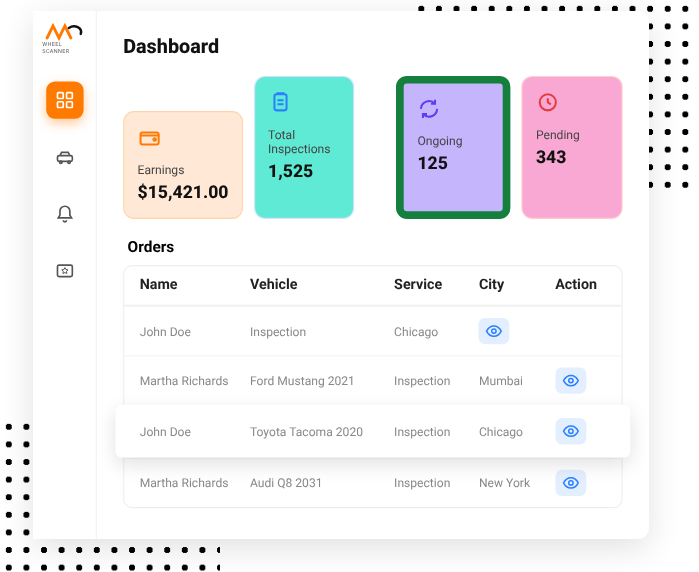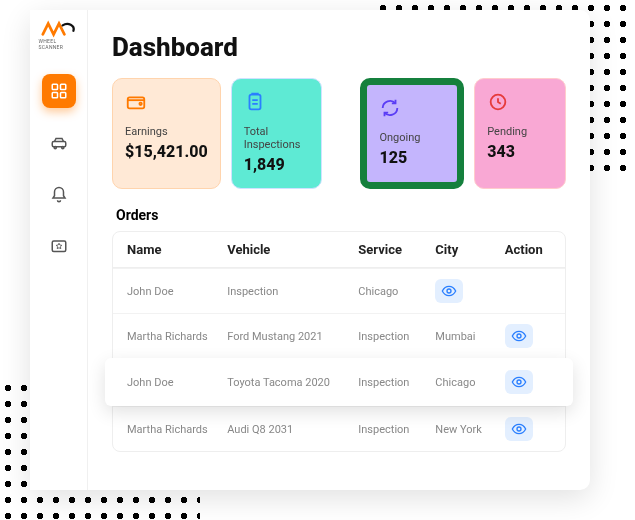--- a/index.html
+++ b/index.html
@@ -66,36 +66,36 @@
     color: #fff;
     box-shadow: 0 4px 10px rgba(255,122,0,0.4);
   }
   .nav-item svg { width: 18px; height: 18px; }
   .main {
     flex: 1;
     padding: 22px 24px;
     overflow: hidden;
   }
   .page-title {
-    font-size: 26px;
+    font-size: 18px;
     font-weight: 800;
     color: #111;
     margin-bottom: 16px;
   }
   .cards {
     display: flex;
     gap: 10px;
     margin-bottom: 18px;
   }
   .card {
     flex: 1;
     border-radius: 10px;
     padding: 12px 12px 14px;
   }
-  .card-orange { background: #ffe9d6; border: 1px solid #ffd4ad; }
+  .card-orange { background: #ffe9d6; border: 1px solid #ffd4ad; margin-top: 32px; }
   .card-blue   { background: #5eead4; border: 1px solid #cfe2ff; }
   .card-purple { background: #c4b5fd; border: 7px solid #15803d; margin-left: 28px; }
   .card-red    { background: #f9a8d4; border: 1px solid #ffcccc; }
   .card-icon { width: 22px; height: 22px; margin-bottom: 8px; }
   .card-orange .card-icon { color: #ff7a00; }
   .card-blue   .card-icon { color: #2a7fff; }
   .card-purple .card-icon { color: #5b3df5; }
   .card-red    .card-icon { color: #e63b3b; }
   .card-label { font-size: 11px; color: #444; margin-bottom: 4px; }
   .card-value { font-size: 16px; font-weight: 800; color: #111; }
@@ -208,21 +208,21 @@
         <div class="card-value">$15,421.00</div>
       </div>
 
       <div class="card card-blue">
         <svg class="card-icon" viewBox="0 0 24 24" fill="none" stroke="currentColor" stroke-width="2">
           <rect x="6" y="4" width="12" height="16" rx="2"></rect>
             <path d="M9 4V3h6v1"></path>
             <path d="M9 10h6M9 14h6"></path>
         </svg>
         <div class="card-label">Total Inspections</div>
-        <div class="card-value">1,849</div>
+        <div class="card-value">1,525</div>
       </div>
 
       <div class="card card-purple">
         <svg class="card-icon" viewBox="0 0 24 24" fill="none" stroke="currentColor" stroke-width="2">
           <path d="M4 12a8 8 0 0114-5"></path>
             <path d="M20 12a8 8 0 01-14 5"></path>
           <path d="M18 3v4h-4"></path>
             <path d="M6 21v-4h4"></path>
         </svg>
         <div class="card-label">Ongoing</div>

